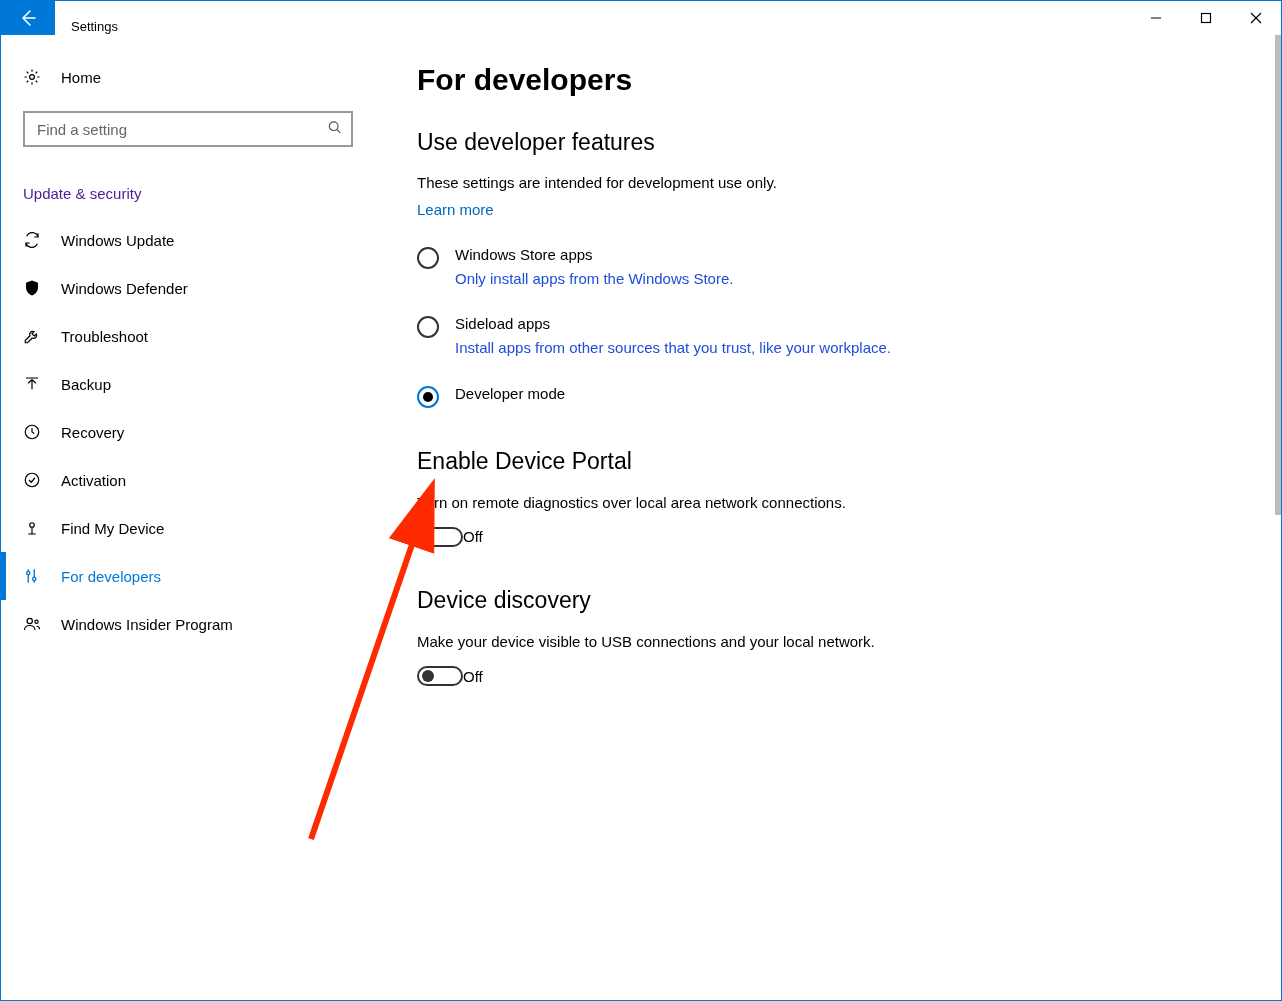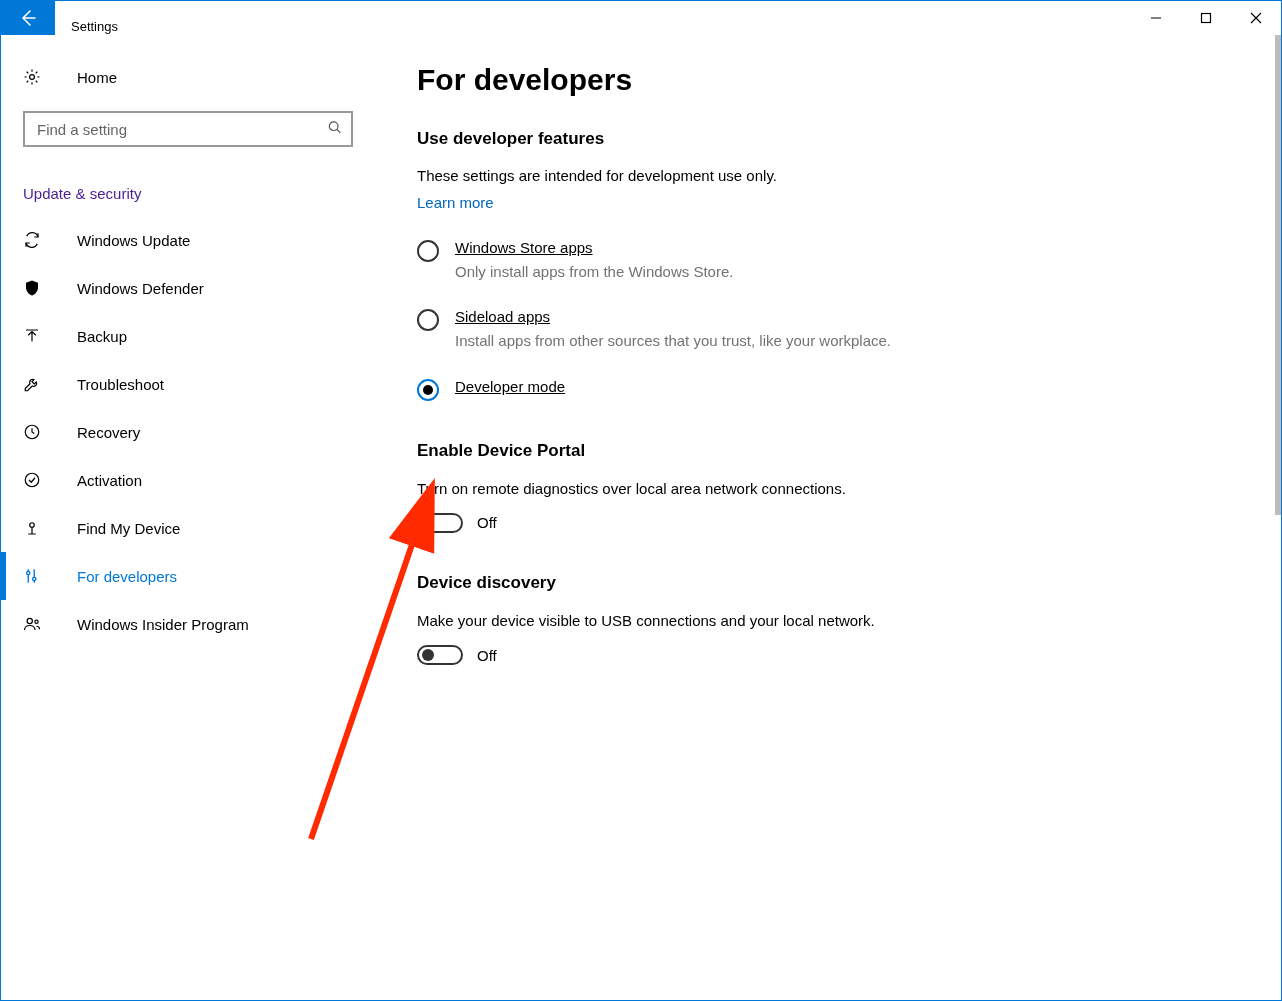--- a/index.html
+++ b/index.html
@@ -62,21 +62,21 @@
     position: relative;
   }
   .home-row, .nav-item {
     height: 48px;
     display: flex;
     align-items: center;
     padding-left: 22px;
     cursor: pointer;
     font-size: 15px;
     position: relative;
-    gap: 36px;
+    gap: 20px;
   }
   .home-row { margin-bottom: 10px; }
   .nav-item.active { color: #0078d7; }
   .nav-item.active::before {
     content: "";
     position: absolute;
     left: 0; top: 0; bottom: 0;
     width: 5px;
     background: #0078d7;
   }
@@ -116,22 +116,22 @@
     padding: 28px 32px 0 48px;
     overflow-y: auto;
     position: relative;
   }
   .main h1 {
     font-size: 30px;
     font-weight: 600;
     margin-bottom: 32px;
   }
   .main h2 {
-    font-size: 17px;
-    font-weight: 700;
+    font-size: 23px;
+    font-weight: 400;
     margin-bottom: 18px;
   }
   .subtext {
     font-size: 15px;
     margin-bottom: 10px;
     max-width: 560px;
   }
   .link {
     color: #0067c0;
     cursor: pointer;
@@ -152,34 +152,33 @@
     flex: 0 0 22px;
     margin-top: 1px;
     display: flex; align-items: center; justify-content: center;
   }
   .radio-outer.selected { border-color: #0078d7; }
   .radio-inner {
     width: 10px; height: 10px;
     border-radius: 50%;
     background: #000;
   }
-  .radio-texts .r-title { font-size: 15px; margin-bottom: 6px; text-decoration: underline; }
-  .radio-texts .r-desc  { font-size: 15px; color: #737373; line-height: 1.35; }
+  .radio-texts .r-title { font-size: 15px; margin-bottom: 6px; }
+  .radio-texts .r-desc  { font-size: 15px; color: #1d4ed8; line-height: 1.35; }
 
   .section-block { margin-top: 40px; }
   .section-desc {
     font-size: 15px;
     margin-bottom: 14px;
     max-width: 560px;
     line-height: 1.35;
   }
   .toggle-row {
     display: flex;
     align-items: center;
-    gap: 14px;
     margin-bottom: 8px;
   }
   .toggle {
     width: 46px; height: 20px;
     border: 2px solid #333;
     border-radius: 12px;
     position: relative;
     cursor: pointer;
   }
   .toggle-knob {
@@ -274,32 +273,32 @@
       <span class="nav-icon">
         <svg width="18" height="18" viewBox="0 0 24 24" fill="#000" stroke="#000" stroke-width="0">
             <path d="M12 2l8 3v6c0 5-3.5 9.5-8 11-4.5-1.5-8-6-8-11V5l8-3z"></path>
           </svg>
       </span>
       <span>Windows Defender</span>
     </div>
     <div class="nav-item">
       <span class="nav-icon">
         <svg width="18" height="18" viewBox="0 0 24 24" fill="none" stroke="#000" stroke-width="1.6">
+            <path d="M14.7 6.3a4 4 0 0 0-5.4 5.4L3 18v3h3l6.3-6.3a4 4 0 0 0 5.4-5.4L15 12l-3-3 2.7-2.7z"></path>
+          </svg>
+      </span>
+      <span>Troubleshoot</span>
+    </div>
+    <div class="nav-item">
+      <span class="nav-icon">
+        <svg width="18" height="18" viewBox="0 0 24 24" fill="none" stroke="#000" stroke-width="1.6">
             <path d="M12 19V6M7 11l5-5 5 5M4 4h16"></path>
           </svg>
       </span>
       <span>Backup</span>
-    </div>
-    <div class="nav-item">
-      <span class="nav-icon">
-        <svg width="18" height="18" viewBox="0 0 24 24" fill="none" stroke="#000" stroke-width="1.6">
-            <path d="M14.7 6.3a4 4 0 0 0-5.4 5.4L3 18v3h3l6.3-6.3a4 4 0 0 0 5.4-5.4L15 12l-3-3 2.7-2.7z"></path>
-          </svg>
-      </span>
-      <span>Troubleshoot</span>
     </div>
     <div class="nav-item">
       <span class="nav-icon">
         <svg width="18" height="18" viewBox="0 0 24 24" fill="none" stroke="#000" stroke-width="1.6">
             <circle cx="12" cy="12" r="9"></circle>
             <path d="M12 7v5l3 2"></path>
           </svg>
       </span>
       <span>Recovery</span>
     </div>

